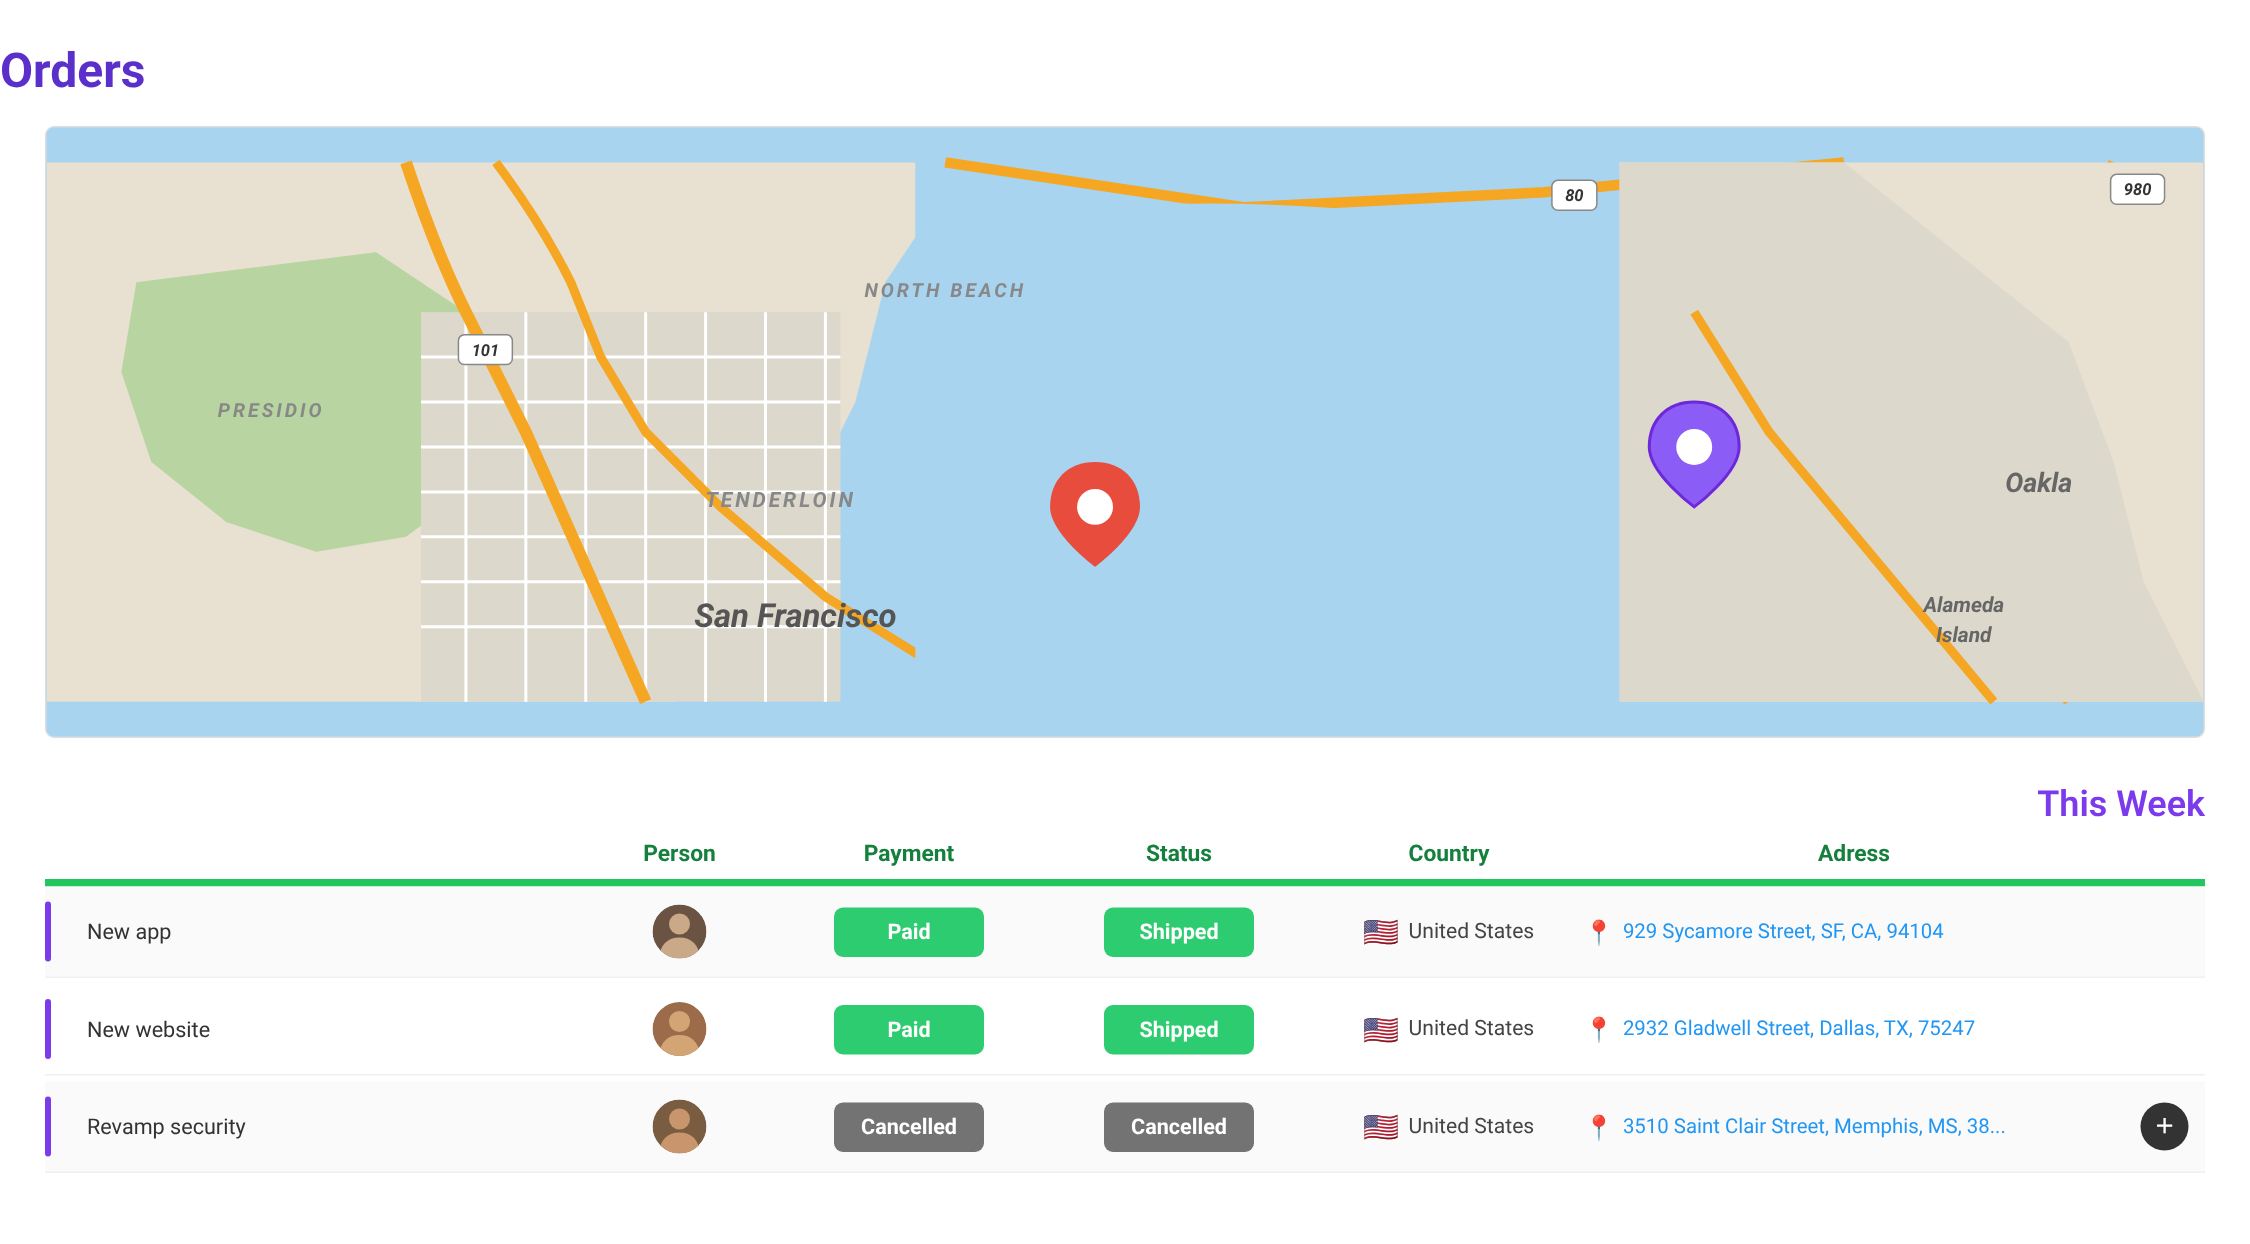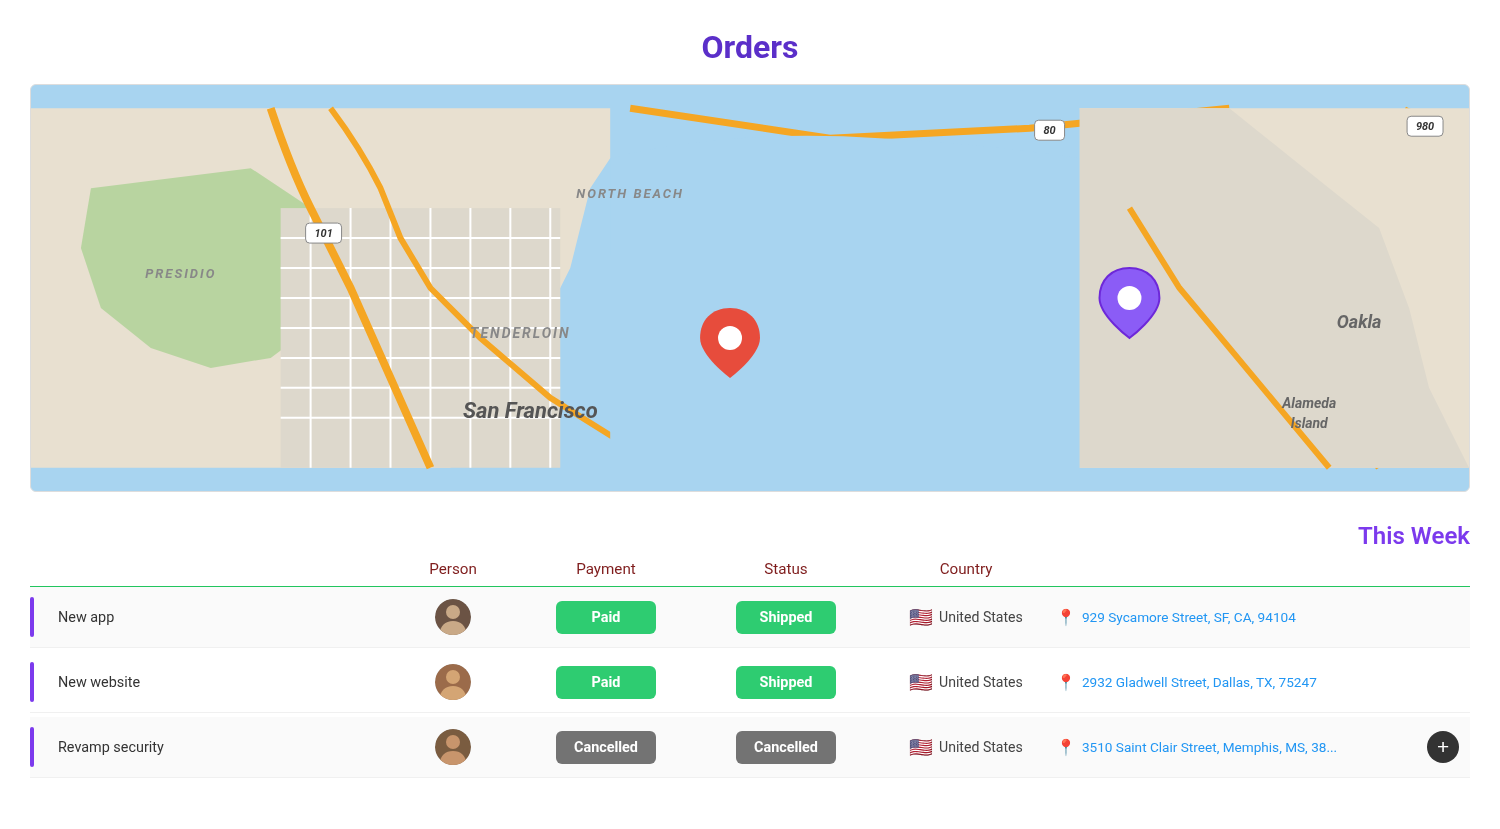--- a/index.html
+++ b/index.html
@@ -3,21 +3,21 @@
   <meta charset="utf-8">
   <style>
     * { margin: 0; padding: 0; box-sizing: border-box; }
     body {
       font-family: -apple-system, BlinkMacSystemFont, 'Segoe UI', Roboto, sans-serif;
       background: #fff;
       color: #333;
     }
 
     .page-title {
-      text-align: center;
+      text-align: left;
       color: #5b2fc9;
       font-size: 2rem;
       font-weight: 700;
       padding: 28px 0 18px;
     }
 
     .map-container {
       margin: 0 30px 30px;
       border-radius: 6px;
       overflow: hidden;
@@ -47,24 +47,24 @@
     }
 
     .table-wrapper {
       width: 100%;
     }
 
     .table-header {
       display: grid;
       grid-template-columns: 2fr 0.7fr 1fr 1fr 1fr 2fr 0.3fr;
       padding: 8px 0;
-      color: #7f1d1d;
+      color: #15803d;
       font-size: 0.95rem;
-      font-weight: 400;
-      border-bottom: 1px solid #22c55e;
+      font-weight: 700;
+      border-bottom: 5px solid #22c55e;
     }
 
     .table-header .col {
       text-align: center;
     }
     .table-header .col:first-child {
       text-align: left;
     }
 
     .table-row {
@@ -271,20 +271,21 @@
   <h2 class="section-title">This Week</h2>
 
   <div class="table-wrapper">
 
     <div class="table-header">
       <div class="col"></div>
       <div class="col">Person</div>
       <div class="col">Payment</div>
       <div class="col">Status</div>
       <div class="col">Country</div>
+      <div class="col">Adress</div>
       <div class="col"></div>
     </div>
 
     <div class="table-row">
       <div class="row-name">
         <div class="row-border"></div>
         <span class="row-label">New app</span>
       </div>
       <div class="col-center">
         <div class="avatar">

